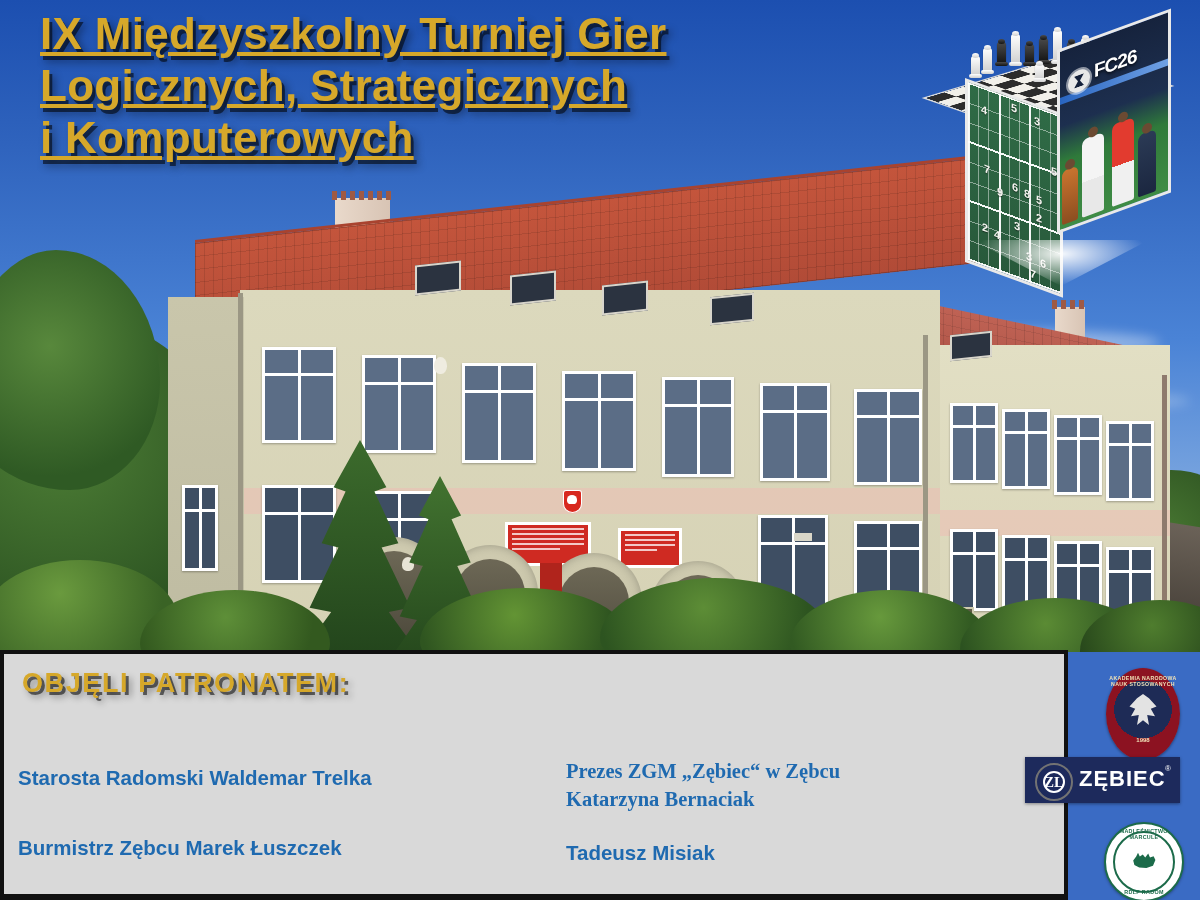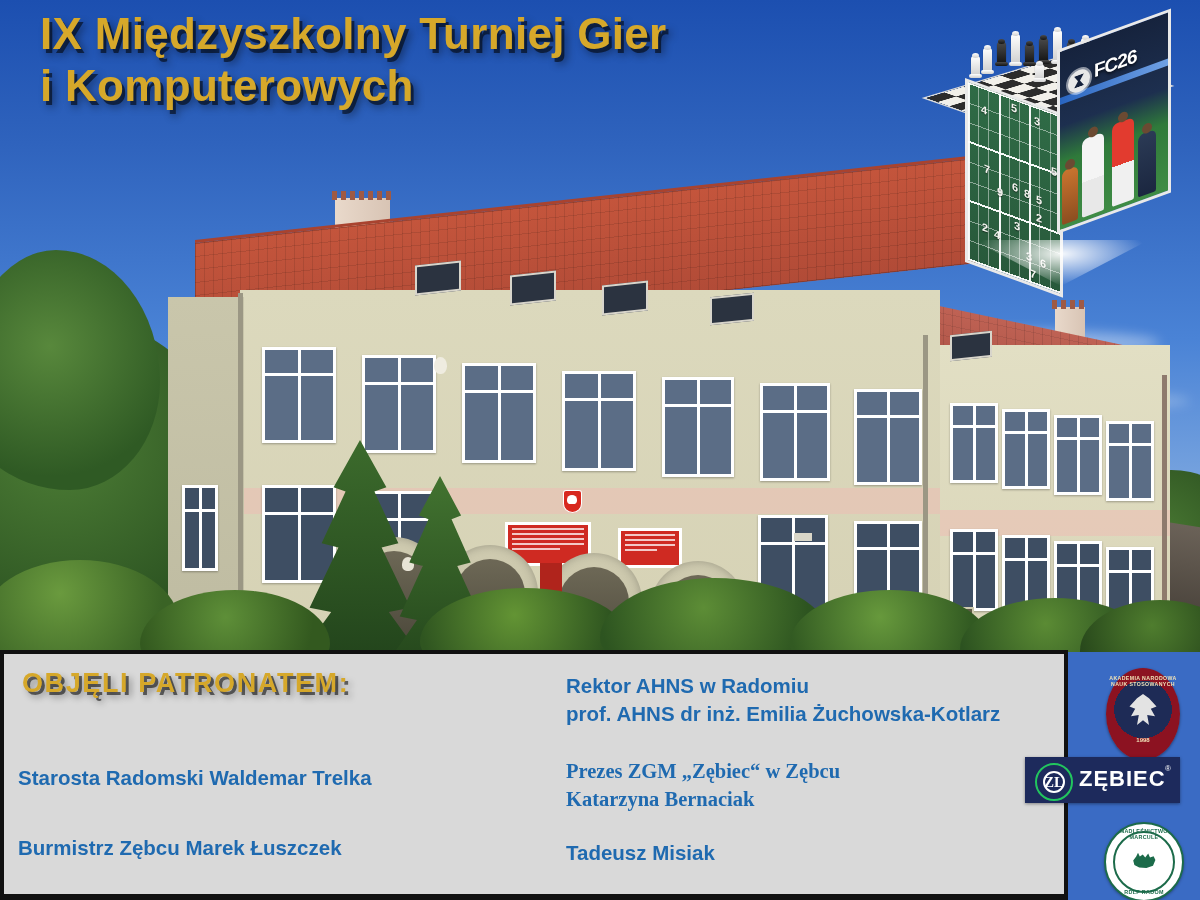--- a/index.html
+++ b/index.html
@@ -157,21 +157,21 @@
 
   
   #title{
     position:absolute;left:40px;top:8px;width:860px;
     color:#d6a82a;
     font-weight:700;font-size:44px;line-height:1.18;
     letter-spacing:.3px;
     text-shadow:3px 4px 0 rgba(0,0,0,.55), 5px 6px 8px rgba(0,0,0,.45);
     font-family:"Liberation Sans",sans-serif;
   }
-  #title div{white-space:nowrap;}
+  #title div{white-space:nowrap;text-decoration:underline;}
 
   
   #footer{
     position:absolute;left:0;top:650px;width:1068px;height:250px;
     background:#d9d9d9;
     border-top:4px solid #111;
     border-bottom:6px solid #111;
     border-left:4px solid #111;
     border-right:4px solid #111;
     box-sizing:border-box;
@@ -200,21 +200,21 @@
       font-size:5.2px;font-weight:700;letter-spacing:.4px;font-family:"Liberation Sans",sans-serif;}
   #ahns .sealtxt-top{top:7px;}
   #ahns .seal-eagle{position:absolute;left:50%;margin-left:-15px;top:26px;width:30px;height:36px;background:#e3e3e3;
       clip-path:polygon(50% 0,70% 12%,95% 35%,76% 41%,90% 62%,64% 58%,70% 86%,50% 73%,30% 86%,36% 58%,10% 62%,24% 41%,5% 35%,30% 12%);}
   #ahns .seal-year{position:absolute;left:0;right:0;bottom:17px;text-align:center;color:#f0e2b8;font-size:6px;font-weight:700;}
 
   
   #zebiec{position:absolute;left:1025px;top:757px;width:155px;height:46px;background:#1d2a5c;
       box-shadow:0 1px 3px rgba(0,0,0,.4);}
   #zebiec .zcirc{position:absolute;left:10px;top:6px;width:34px;height:34px;border-radius:50%;
-      border:2px solid #22c55e;background:#1d2a5c;}
+      border:2px solid #737373;background:#1d2a5c;}
   #zebiec .zcirc::after{content:"";position:absolute;left:6px;top:6px;right:6px;bottom:6px;border-radius:50%;
       border:2px solid #fff;}
   #zebiec .zmono{position:absolute;left:50%;top:50%;transform:translate(-50%,-50%);color:#fff;
       font-weight:700;font-size:15px;font-family:"Liberation Serif",serif;z-index:2;}
   #zebiec .zname{position:absolute;left:54px;top:9px;color:#fff;font-weight:700;font-size:22px;
       letter-spacing:1px;font-family:"Liberation Sans",sans-serif;}
   #zebiec .zreg{position:absolute;left:140px;top:7px;color:#fff;font-size:8px;}
 
   
   #marcule{position:absolute;left:1104px;top:822px;width:76px;height:76px;border-radius:50%;
@@ -415,34 +415,31 @@
       <div class="player" style="left:2px;width:16px;height:54px;background:linear-gradient(#c9742f,#8c4e20);">
         <div class="head"></div>
       </div>
     </div>
 
     <div class="cube-shadow"></div>
   </div>
 
   <div id="title">
     <div>IX Międzyszkolny Turniej Gier</div>
+    <div>Logicznych, Strategicznych</div>
     <div>i Komputerowych</div>
   </div>
 
   <div id="footer">
 
     <div id="patron-heading">OBJĘLI PATRONATEM:</div>
 
     <div class="ltext" style="top:112px;">Starosta Radomski Waldemar Trelka</div>
     <div class="ltext" style="top:182px;">Burmistrz Zębcu Marek Łuszczek</div>
 
-    <div class="rtext" style="top:18px;">
-      <div>Rektor AHNS w Radomiu</div>
-      <div>prof. AHNS dr inż. Emilia Żuchowska-Kotlarz</div>
-    </div>
 
     <div class="rtext" style="top:104px;font-family:Liberation Serif, serif;">
       <div>Prezes ZGM „Zębiec“ w Zębcu</div>
       <div>Katarzyna Bernaciak</div>
     </div>
 
     <div class="rtext" style="top:185px;">
       <div>Tadeusz Misiak</div>
     </div>
   </div>

